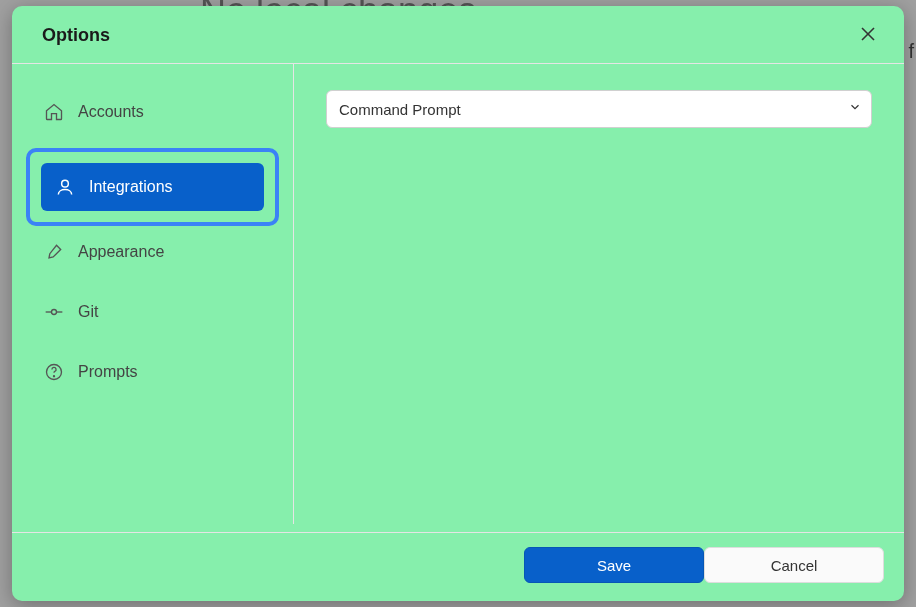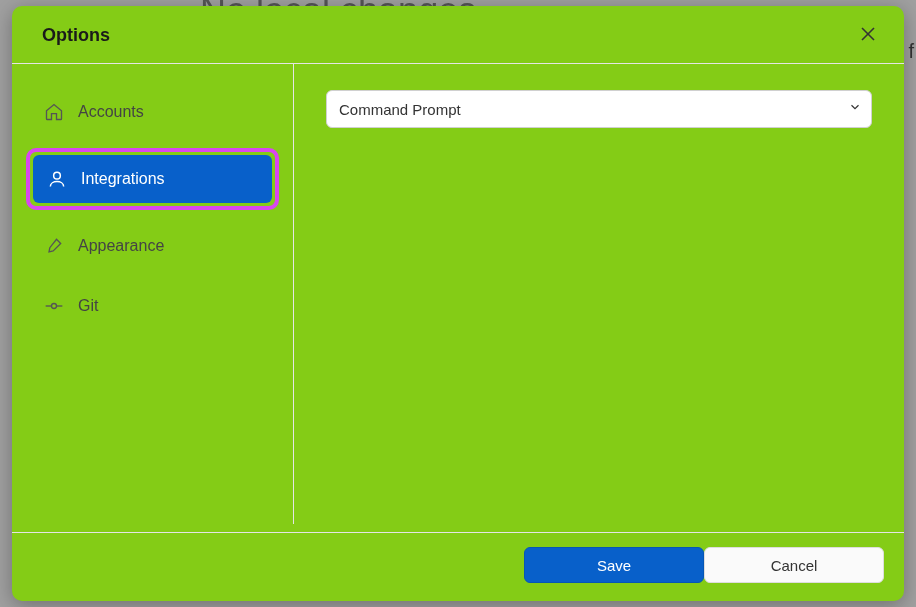--- a/index.html
+++ b/index.html
@@ -25,21 +25,21 @@
       top: 40px;
       font-size: 20px;
       color: #333;
     }
     .dialog {
       position: absolute;
       top: 6px;
       left: 12px;
       right: 12px;
       bottom: 6px;
-      background: #84cc16;
+      background: #86efac;
       border-radius: 10px;
       box-shadow: 0 4px 20px rgba(0,0,0,0.3);
       display: flex;
       flex-direction: column;
     }
     .dialog-header {
       display: flex;
       justify-content: space-between;
       align-items: center;
       padding: 16px 24px 14px 30px;
@@ -76,24 +76,24 @@
       border-radius: 6px;
       cursor: pointer;
       color: #444;
       margin-bottom: 12px;
     }
     .sidebar-item.active {
       background: #0860ca;
       color: #fff;
     }
     .highlight-wrap {
-      border: 4px solid #d946ef;
+      border: 4px solid #3b82f6;
       border-radius: 10px;
-      padding: 3px;
-      margin: 2px -4px 12px -4px;
+      padding: 11px;
+      margin: 2px -4px 2px -4px;
     }
     .highlight-wrap .sidebar-item {
       margin-bottom: 0;
     }
     .sidebar-label {
       font-size: 16px;
     }
     .sidebar-icon {
       width: 20px;
       height: 20px;
@@ -223,20 +223,30 @@
         <span class="sidebar-icon">
           <svg width="20" height="20" viewBox="0 0 24 24" fill="none" stroke="#555" stroke-width="1.6">
             <circle cx="12" cy="12" r="3"></circle>
               <line x1="2" y1="12" x2="9" y2="12"></line>
               <line x1="15" y1="12" x2="22" y2="12"></line>
           </svg>
         </span>
         <span class="sidebar-label">Git</span>
       </div>
 
+      <div class="sidebar-item">
+        <span class="sidebar-icon">
+          <svg width="20" height="20" viewBox="0 0 24 24" fill="none" stroke="#555" stroke-width="1.6">
+            <circle cx="12" cy="12" r="9"></circle>
+              <path d="M9.5 9a2.5 2.5 0 1 1 3.5 2.3c-.8.4-1 1-1 1.7"></path>
+              <circle cx="12" cy="17" r="0.6" fill="#555"></circle>
+          </svg>
+        </span>
+        <span class="sidebar-label">Prompts</span>
+      </div>
 
     </div>
 
     <div class="main">
 
 
       <div class="field">
         <div class="select-wrap">
           <button class="select" style="text-align:left">
             <span>Command Prompt</span>

